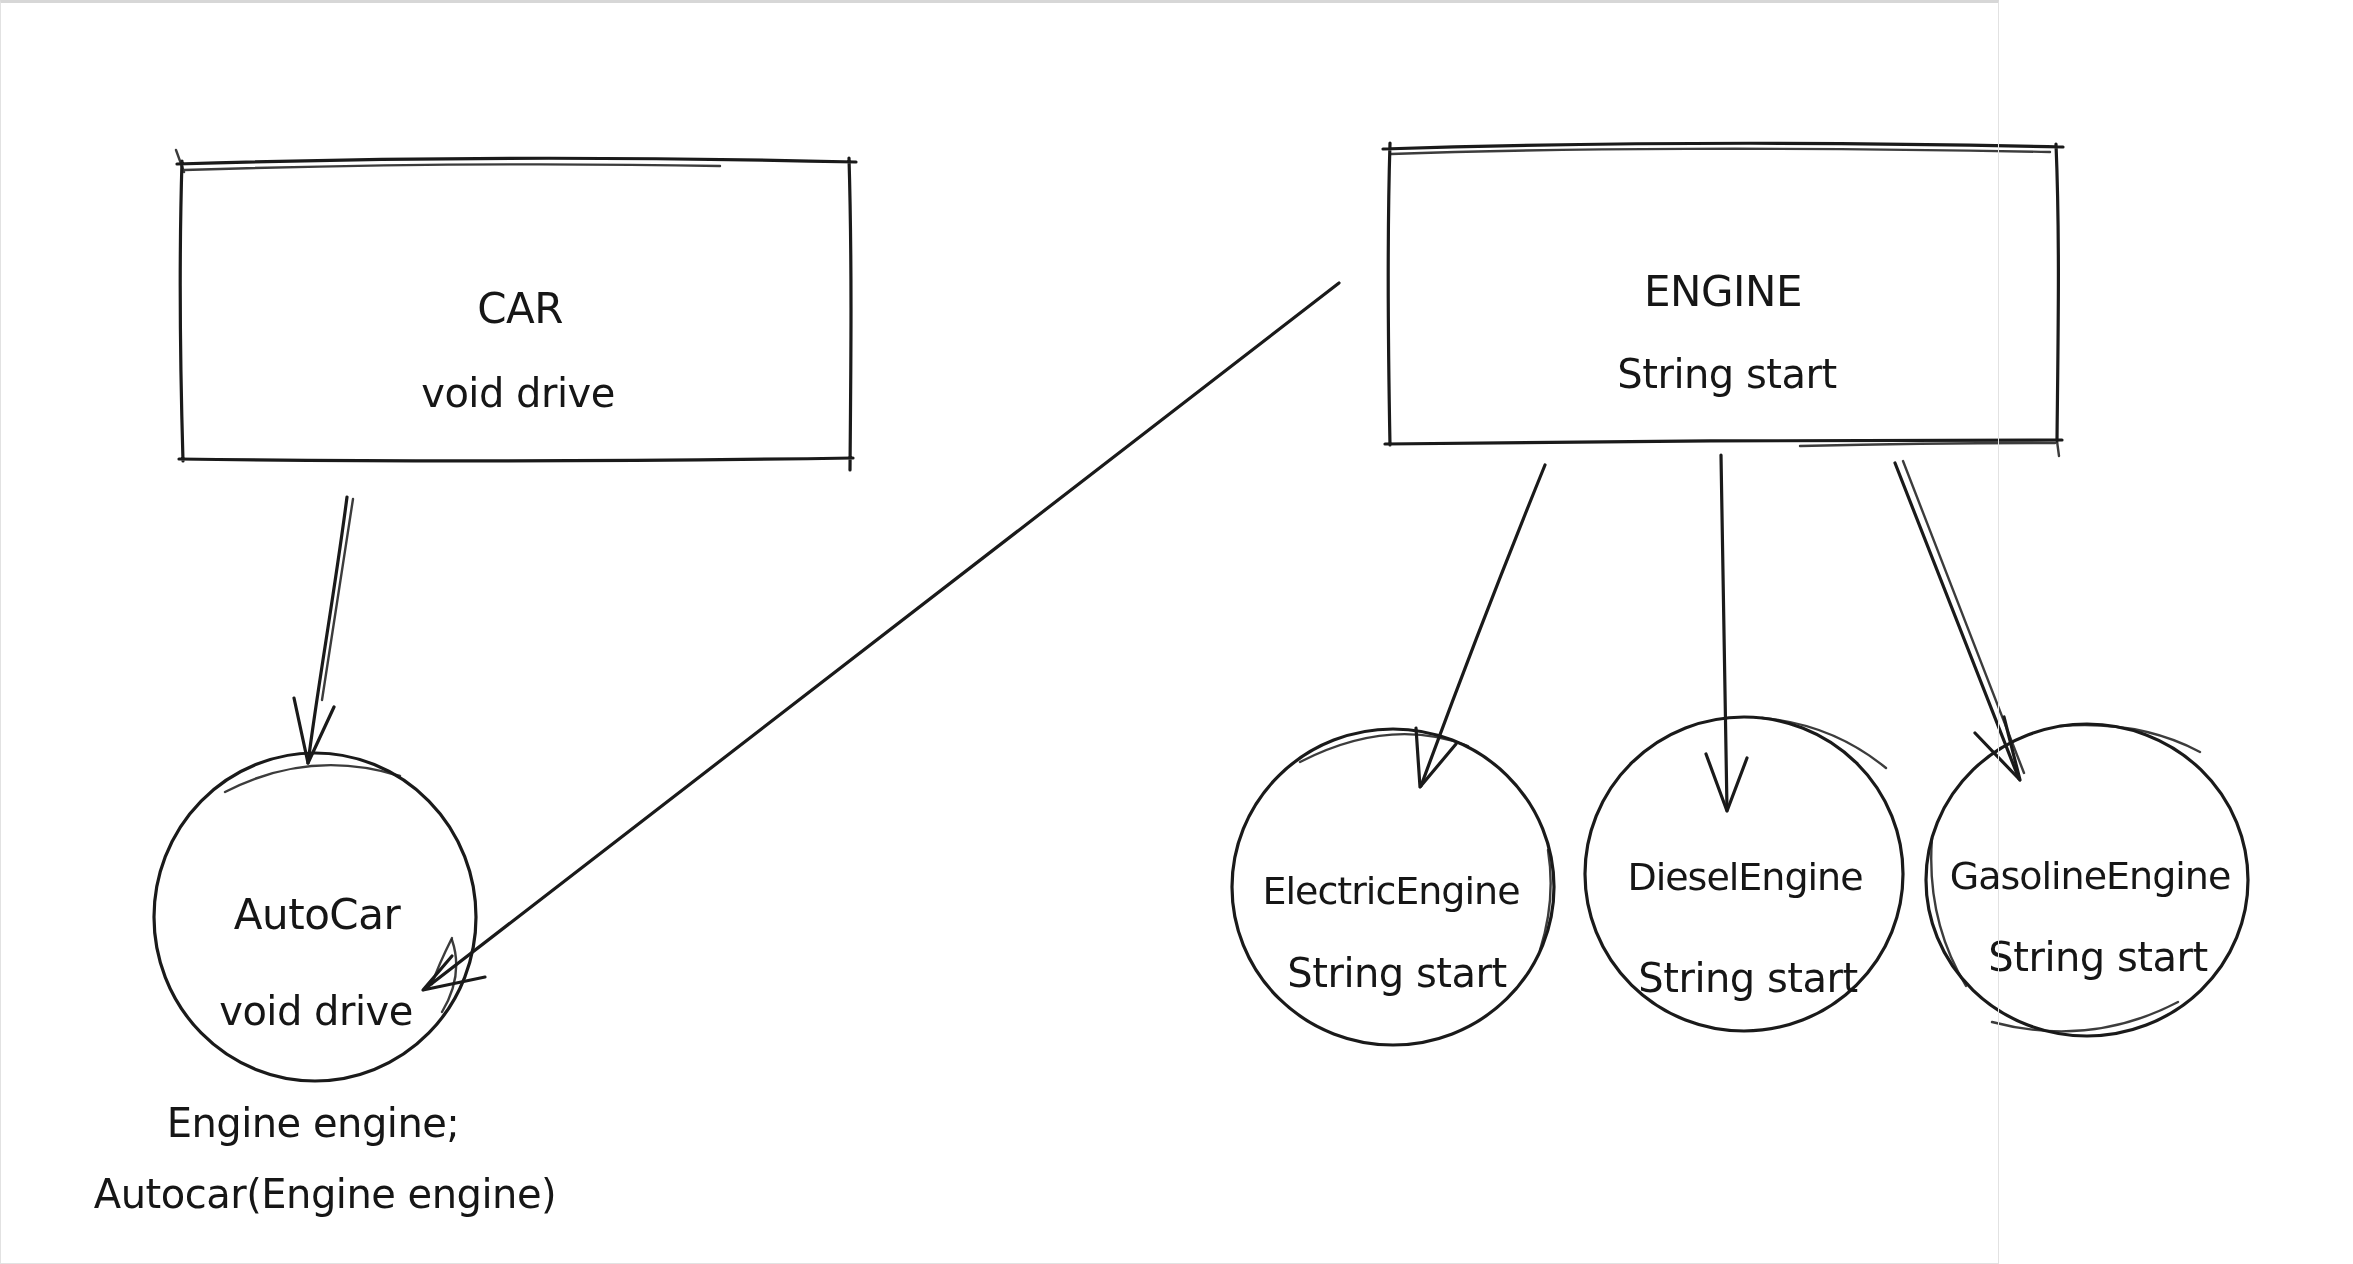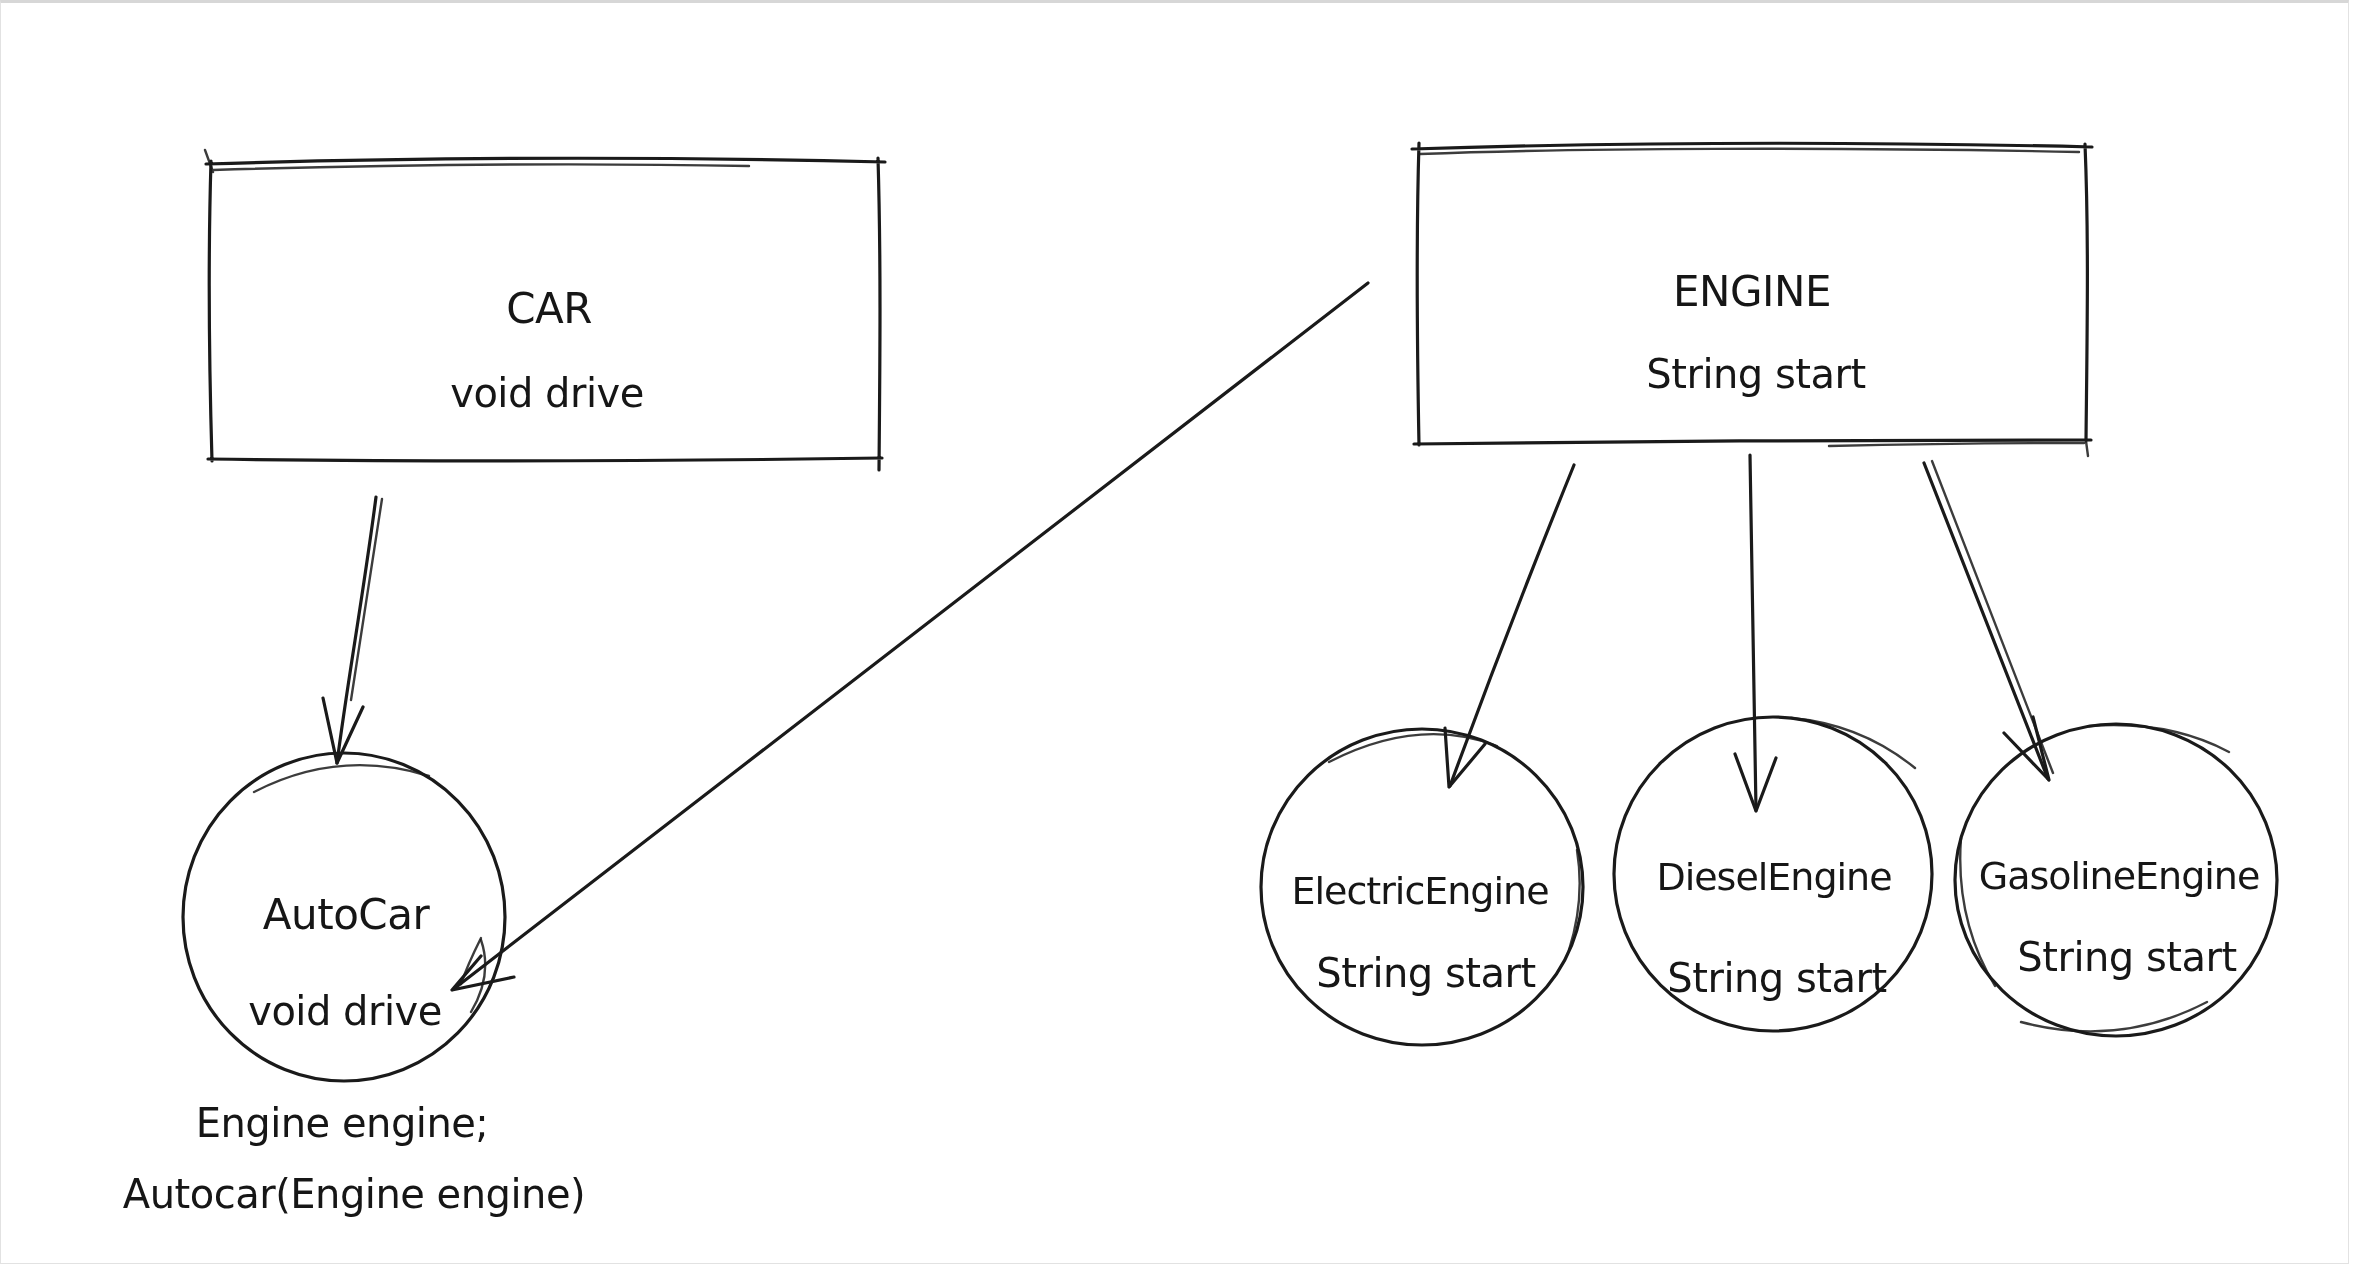--- a/index.html
+++ b/index.html
@@ -5,24 +5,23 @@
   html, body {
     margin: 0;
     padding: 0;
     width: 2353px;
     height: 1264px;
     overflow: hidden;
     background: #ffffff;
   }
   .canvas {
     position: relative;
-    width: 2320px;
+    width: 1999px;
     height: 1264px;
     background: #ffffff;
-    padding-left: 29px;
   }
   .frame {
     position: absolute;
     inset: 0;
     border-top: 3px solid #d7d7d7;
     border-left: 1px solid #e2e2e2;
     border-right: 1px solid #e2e2e2;
     border-bottom: 1px solid #e2e2e2;
     pointer-events: none;
   }

